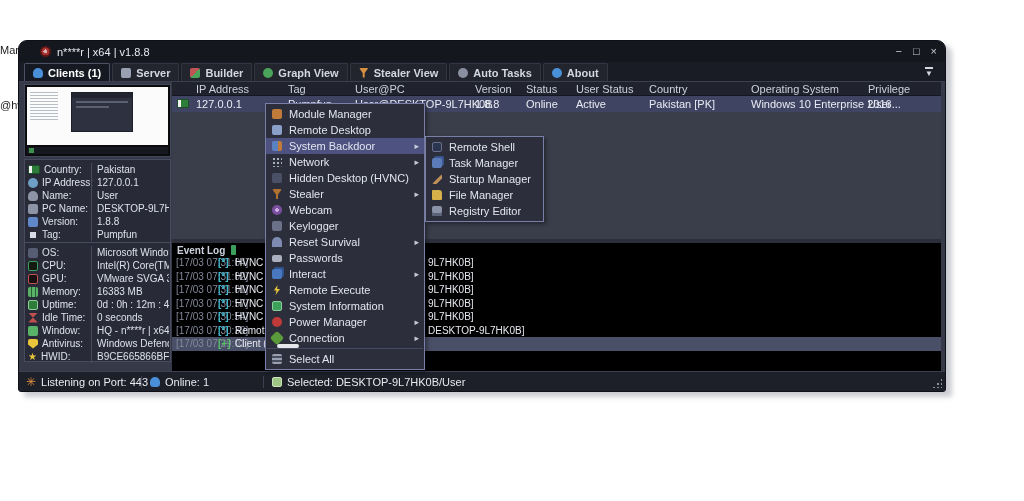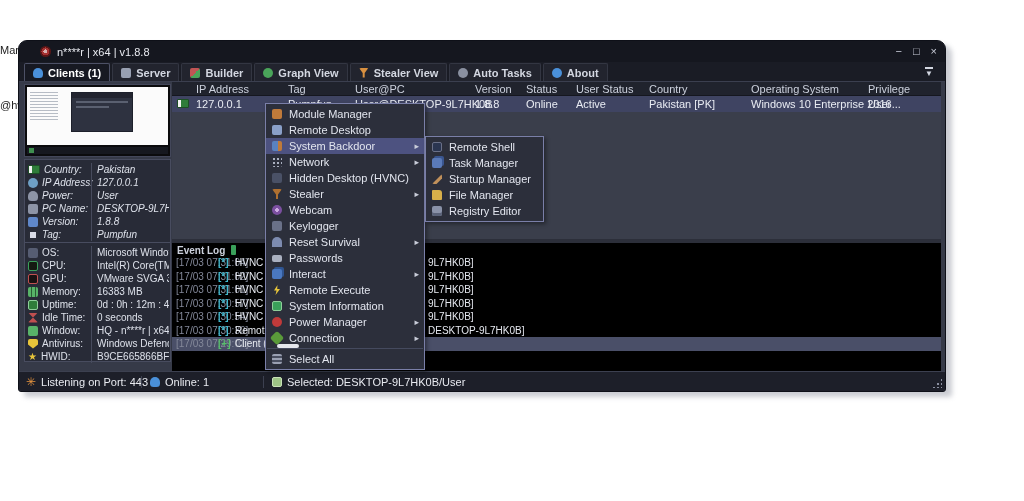--- a/index.html
+++ b/index.html
@@ -41,21 +41,21 @@
   .thumb-tree { position:absolute; left:3px; top:3px; width:28px; height:30px;
                 background:repeating-linear-gradient(#fbfbfb 0 2px, #9aa2ae 2px 3px); opacity:.7; }
   .thumb-win { position:absolute; left:44px; top:5px; width:62px; height:40px; background:#2e3240;
                border:1px solid #1d202b; }
   .thumb-win-title { height:5px; background:#22242f; }
   .thumb-win-line { height:2px; margin:3px 4px 0 4px; background:#5a6070; }
   .thumb-taskbar { position:absolute; left:2px; bottom:2px; right:2px; height:7px; background:#16181f; }
   .thumb-start { position:absolute; left:2px; bottom:1px; width:5px; height:5px; background:#3f8f4f; }
 
   .panel { position:absolute; left:0; width:147px; background:#282b37; border:1px solid #484c5f; }
-  .panel1 { top:75px; height:92px; padding-top:3px;font-style:italic; }
+  .panel1 { top:75px; height:92px; padding-top:3px; }
   .panel2 { top:158px; height:120px; padding-top:3px; }
   .inforow { position:relative; height:13px; padding-left:3px; display:flex; align-items:center; gap:4px; }
   .inforow .lbl { font-size:10px; color:#dde1ea; white-space:nowrap; }
   .inforow .val { position:absolute; left:66px; right:1px; top:0; bottom:0; padding-left:5px;
                   border-left:1px solid #474b5d; font-size:10px; color:#dde1ea; white-space:nowrap;
                   overflow:hidden; display:flex; align-items:center; }
   .ic.s { width:10px; height:10px; }
   .flag { display:inline-block; width:12px; height:9px; flex:none; border-radius:1px;
           background:linear-gradient(90deg,#f2f2f2 0 3px,#2f7d3a 3px); border:1px solid #1d4f26; }
 
@@ -176,21 +176,21 @@
             <span class="lbl">Country:</span>
             <span class="val">Pakistan</span>
           </div>
           <div class="inforow">
             <span class="ic s" style="background:#6e9fc4;border-radius:50%"></span>
             <span class="lbl">IP Address:</span>
             <span class="val">127.0.0.1</span>
           </div>
           <div class="inforow">
             <span class="ic s" style="background:#8d94a6;border-radius:50% 50% 35% 35%"></span>
-            <span class="lbl">Power:</span>
+            <span class="lbl">Name:</span>
             <span class="val">User</span>
           </div>
           <div class="inforow">
             <span class="ic s" style="background:#8d94a6"></span>
             <span class="lbl">PC Name:</span>
             <span class="val">DESKTOP-9L7HK0B</span>
           </div>
           <div class="inforow">
             <span class="ic s" style="background:#5f87c9"></span>
             <span class="lbl">Version:</span>

